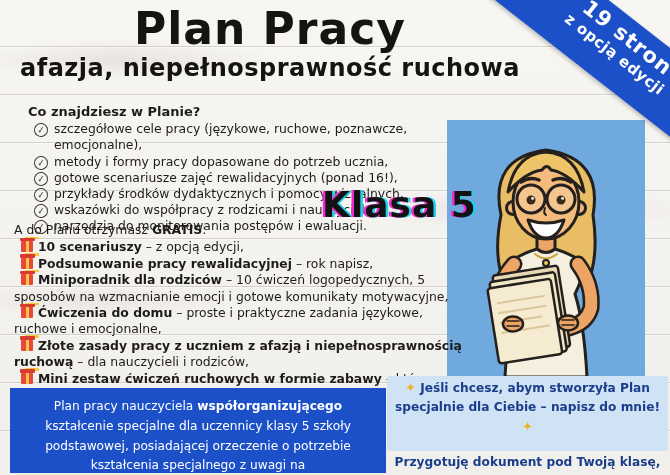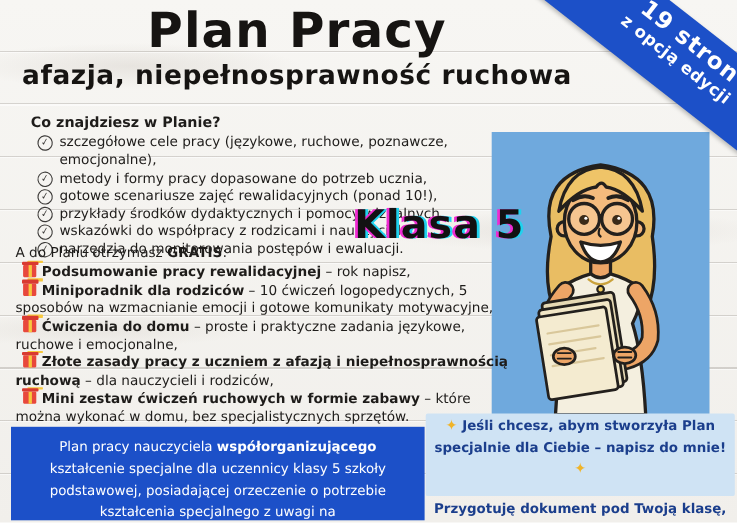--- a/index.html
+++ b/index.html
@@ -179,41 +179,42 @@
       <li>
           <span class="check-icon">✓</span>
           <span>szczegółowe cele pracy (językowe, ruchowe, poznawcze, emocjonalne),</span>
         </li>
       <li>
           <span class="check-icon">✓</span>
           <span>metody i formy pracy dopasowane do potrzeb ucznia,</span>
         </li>
       <li>
           <span class="check-icon">✓</span>
-          <span>gotowe scenariusze zajęć rewalidacyjnych (ponad 10!),</span>
+          <span>gotowe scenariusze zajęć rewalidacyjnych (ponad 16!),</span>
         </li>
       <li>
           <span class="check-icon">✓</span>
           <span>przykłady środków dydaktycznych i pomocy wizualnych,</span>
         </li>
       <li>
           <span class="check-icon">✓</span>
           <span>wskazówki do współpracy z rodzicami i nauczycielami,</span>
         </li>
       <li>
           <span class="check-icon">✓</span>
           <span>narzędzia do monitorowania postępów i ewaluacji.</span>
         </li>
     </ul>
   </section>
 
   <div class="klasa">Klasa 5</div>
 
   <section class="gratis">
     <div class="gratis-heading"><span>A do Planu otrzymasz </span><b>GRATIS</b><span>:</span></div>
+    <div class="gratis-item"><span class="gift-icon"></span><b>10 scenariuszy</b><span> – z opcją edycji,</span></div>
     <div class="gratis-item"><span class="gift-icon"></span><b>Podsumowanie pracy rewalidacyjnej</b><span> – rok napisz,</span></div>
     <div class="gratis-item"><span class="gift-icon"></span><b>Miniporadnik dla rodziców</b><span> – 10 ćwiczeń logopedycznych, 5 sposobów na wzmacnianie emocji i gotowe komunikaty motywacyjne,</span></div>
     <div class="gratis-item"><span class="gift-icon"></span><b>Ćwiczenia do domu</b><span> – proste i praktyczne zadania językowe, ruchowe i emocjonalne,</span></div>
     <div class="gratis-item"><span class="gift-icon"></span><b>Złote zasady pracy z uczniem z afazją i niepełnosprawnością ruchową</b><span> – dla nauczycieli i rodziców,</span></div>
     <div class="gratis-item"><span class="gift-icon"></span><b>Mini zestaw ćwiczeń ruchowych w formie zabawy</b><span> – które można wykonać w domu, bez specjalistycznych sprzętów.</span></div>
   </section>
 
   <div class="offer-box">
     <p><span>Plan pracy nauczyciela </span><b>współorganizującego</b><span> kształcenie specjalne dla uczennicy klasy 5 szkoły podstawowej, posiadającej orzeczenie o potrzebie kształcenia specjalnego z uwagi na niepełnosprawność ruchową, w tym afazję</span></p>
   </div>

